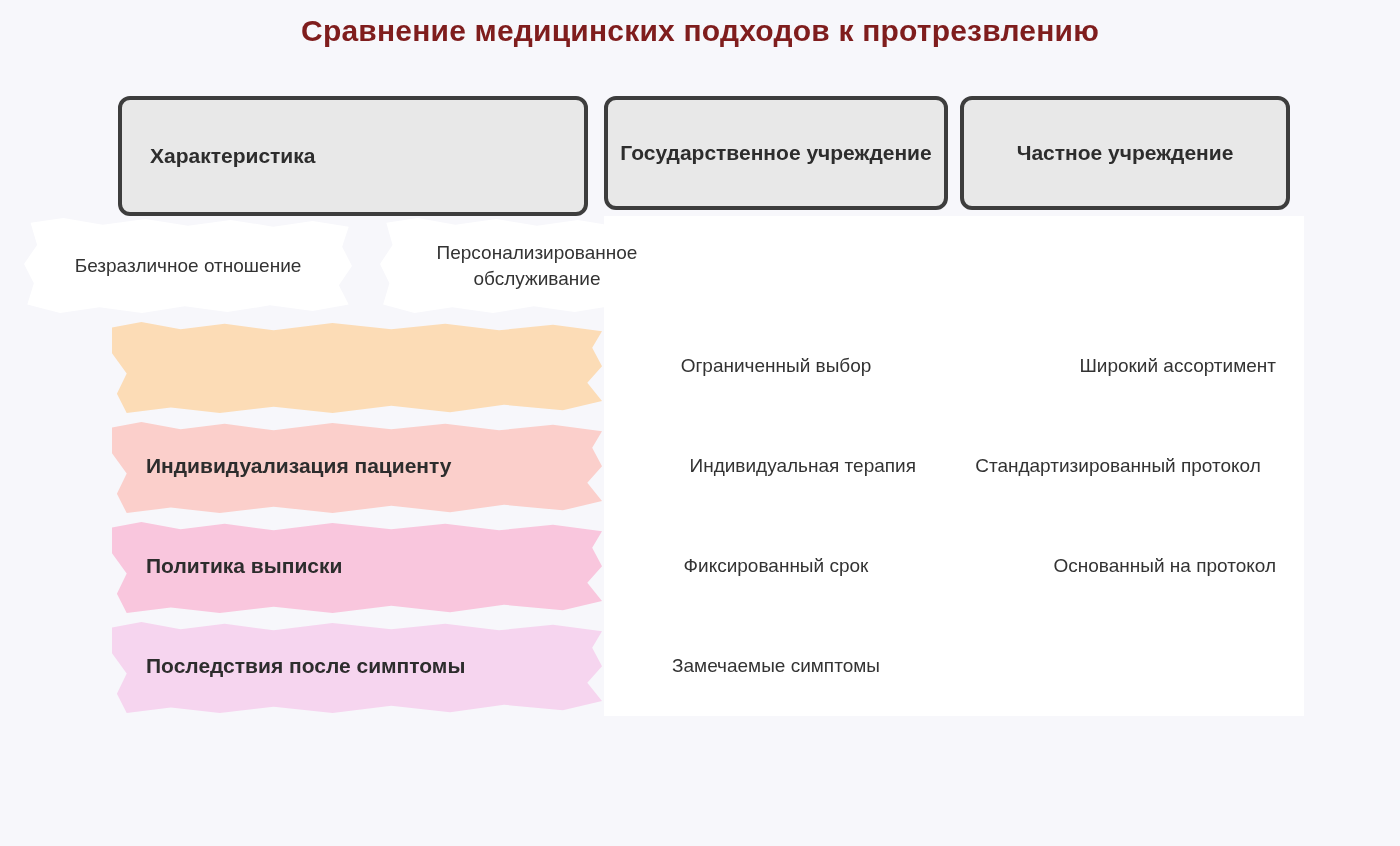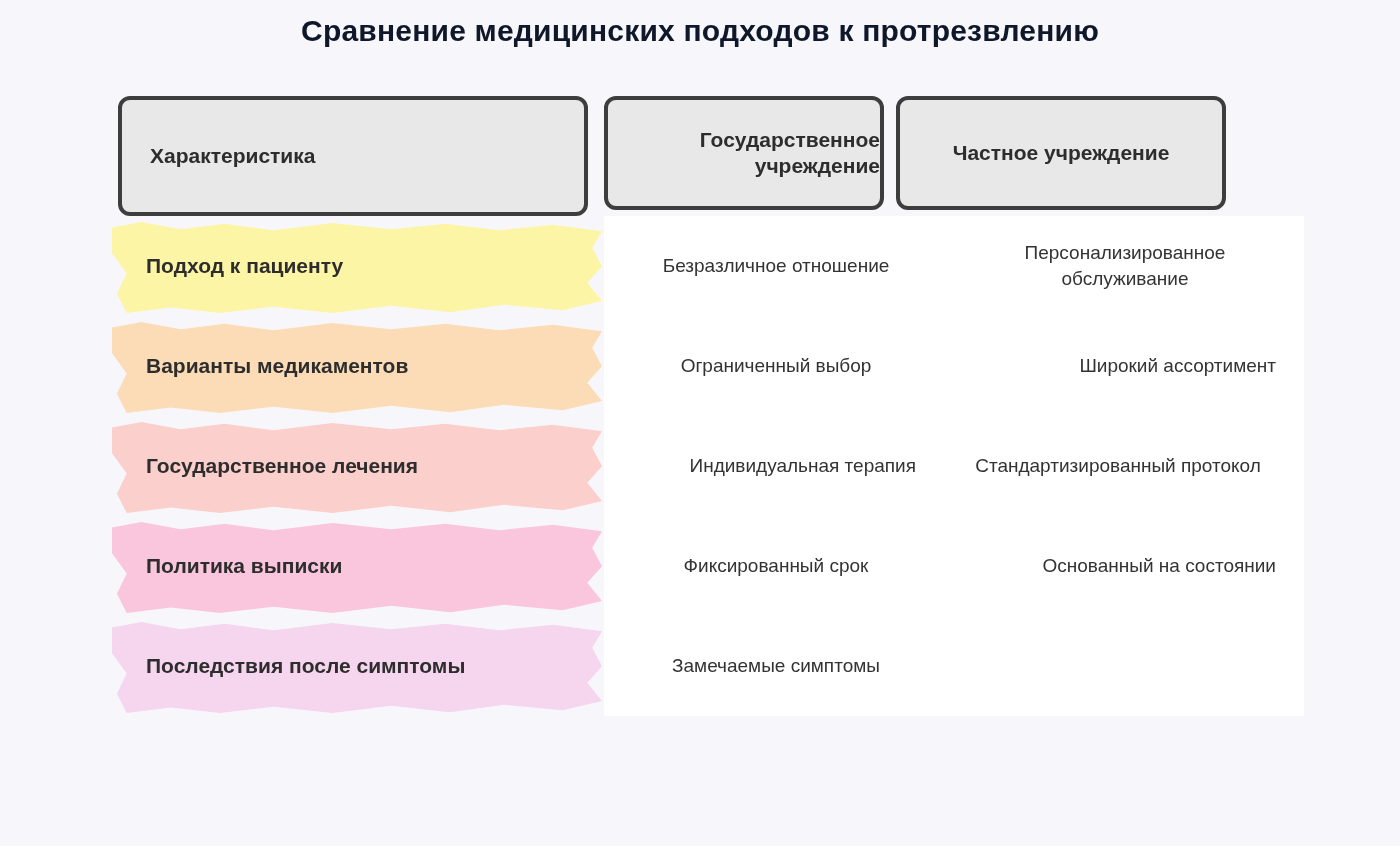--- a/index.html
+++ b/index.html
@@ -16,21 +16,21 @@
   }
 
   .page-title {
     position: absolute;
     top: 14px;
     left: 0;
     width: 100%;
     text-align: center;
     font-size: 30px;
     font-weight: bold;
-    color: #0f172a;
+    color: #7f1d1d;
     letter-spacing: 0.2px;
   }
 
   .table {
     position: absolute;
     top: 96px;
     left: 0;
     width: 1400px;
   }
 
@@ -60,25 +60,25 @@
 
   .hcell-feature {
     width: 470px;
     margin-left: 118px;
     height: 120px;
     padding-left: 28px;
     justify-content: flex-start;
   }
 
   .hcell-state {
-    width: 280px;
+    width: 344px;
     margin-left: 16px;
     height: 114px;
     justify-content: center;
-    text-align: right;
+    text-align: center;
     padding: 0 0;
   }
 
   .hcell-private {
     width: 330px;
     margin-left: 12px;
     height: 114px;
     justify-content: center;
     text-align: right;
     padding: 0 18px;
@@ -193,55 +193,50 @@
     <div class="hcell hcell-state">
       <span>Государственное учреждение</span>
     </div>
     <div class="hcell hcell-private">
       <span>Частное учреждение</span>
     </div>
   </div>
 
   <div class="row body-row">
     <div class="paper-backdrop"></div>
-    <div class="feature-wrap">
-      <div class="feature-band" style="background:#fdf5a6"></div>
-      <div class="feature-label">Подход к пациенту</div>
-    </div>
     <div class="vcell vcell-state">
       <div class="sheet"></div>
       <div class="txt">Безразличное отношение</div>
     </div>
     <div class="vcell vcell-private">
       <div class="sheet"></div>
       <div class="txt">Персонализированное обслуживание</div>
     </div>
   </div>
 
   <div class="row body-row">
     <div class="paper-backdrop"></div>
     <div class="feature-wrap">
       <div class="feature-band" style="background:#fcdcb6"></div>
-      <div class="feature-label">Варианты медикаментов</div>
     </div>
     <div class="vcell vcell-state">
       <div class="sheet"></div>
       <div class="txt">Ограниченный выбор</div>
     </div>
     <div class="vcell vcell-private">
       <div class="sheet"></div>
       <div class="txt">Широкий ассортимент</div>
     </div>
   </div>
 
   <div class="row body-row">
     <div class="paper-backdrop"></div>
     <div class="feature-wrap">
       <div class="feature-band" style="background:#fbcfcb"></div>
-      <div class="feature-label">Государственное лечения</div>
+      <div class="feature-label">Индивидуализация пациенту</div>
     </div>
     <div class="vcell vcell-private">
       <div class="sheet"></div>
       <div class="txt">Индивидуальная терапия</div>
     </div>
     <div class="vcell vcell-state">
       <div class="sheet"></div>
       <div class="txt">Стандартизированный протокол</div>
     </div>
   </div>
@@ -251,21 +246,21 @@
     <div class="feature-wrap">
       <div class="feature-band" style="background:#f9c6dd"></div>
       <div class="feature-label">Политика выписки</div>
     </div>
     <div class="vcell vcell-state">
       <div class="sheet"></div>
       <div class="txt">Фиксированный срок</div>
     </div>
     <div class="vcell vcell-private">
       <div class="sheet"></div>
-      <div class="txt">Основанный на состоянии</div>
+      <div class="txt">Основанный на протокол</div>
     </div>
   </div>
 
   <div class="row body-row">
     <div class="paper-backdrop"></div>
     <div class="feature-wrap">
       <div class="feature-band" style="background:#f6d5ef"></div>
       <div class="feature-label">Последствия после симптомы</div>
     </div>
     <div class="vcell vcell-state">

